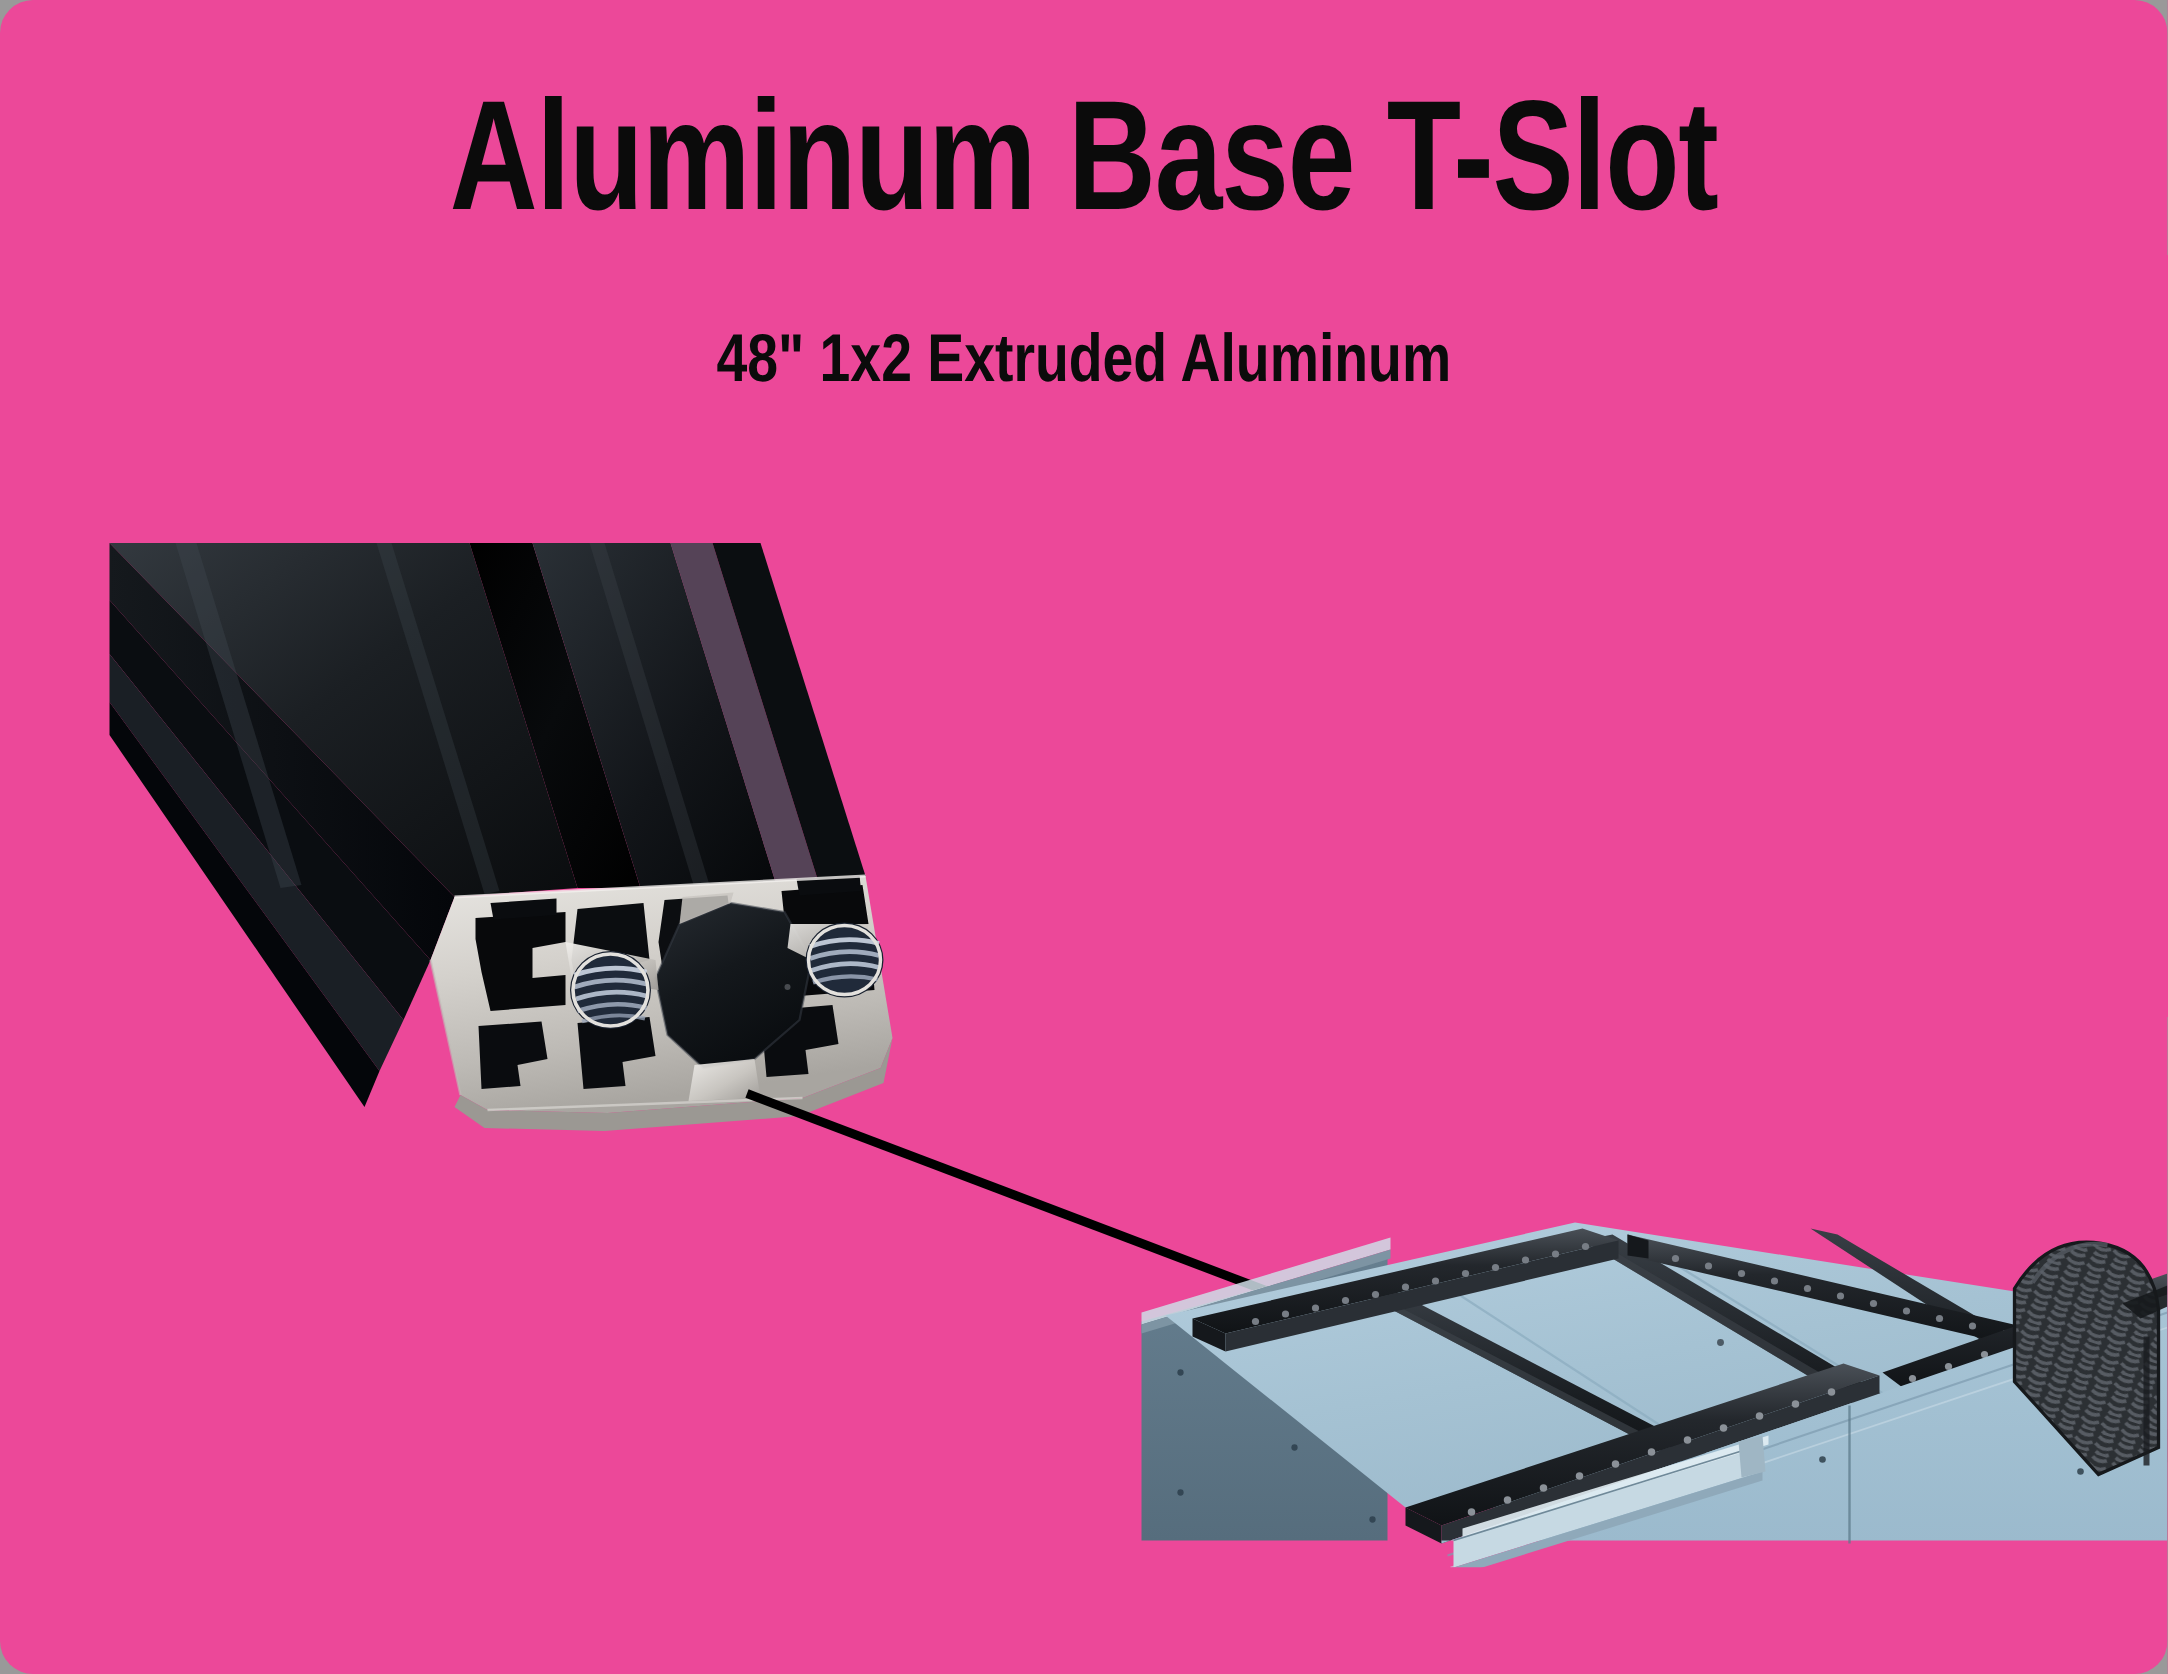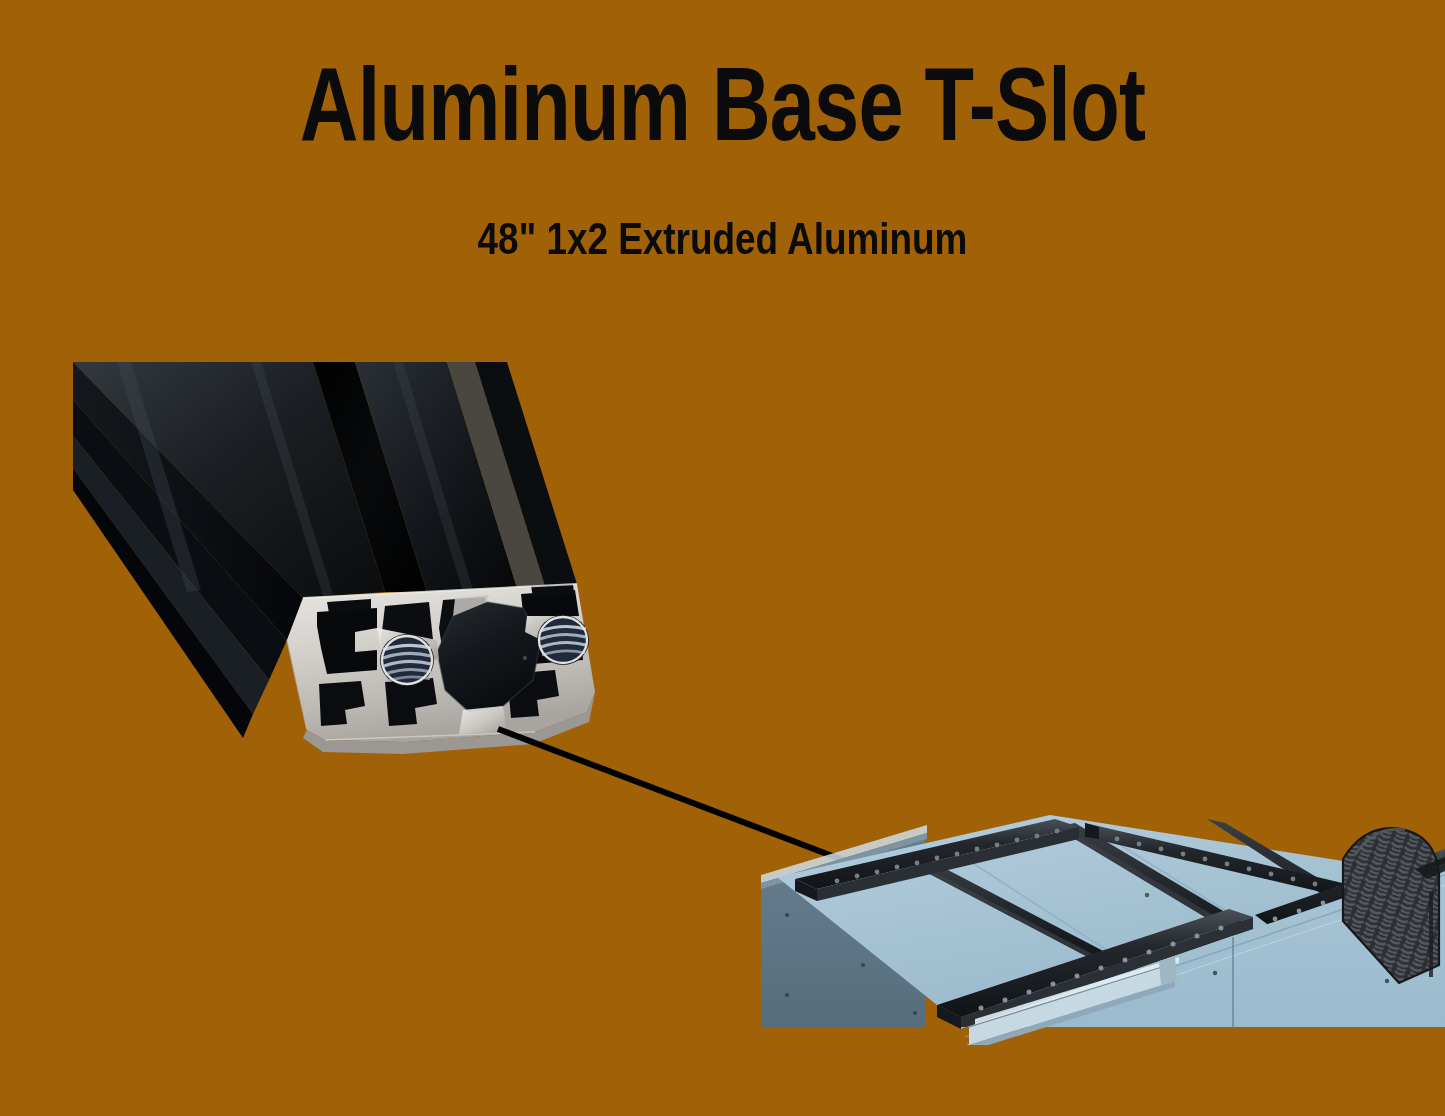--- a/index.html
+++ b/index.html
@@ -74,21 +74,21 @@
     top: 805px;
     width: 690px;
     height: 240px;
     overflow: hidden;
   }
   .trailer-cad svg { display:block; }
 </style>
 </head>
 <body style="background: rgb(153, 153, 153);">
 
-<div id="stage" style="width: 1445px; height: 1116px; background: #a16207;">
+<div id="stage" style="width: 1445px; height: 1116px; background: #ec4899; border-radius: 22px;">
 
   <div class="title" style="color: rgb(11, 11, 11);">Aluminum Base T-Slot</div>
 
   <div class="subtitle" style="color: rgb(11, 11, 11);">48" 1x2 Extruded Aluminum</div>
 
   <div class="extrusion-photo">
     <svg width="600" height="430" viewBox="0 0 600 430" xmlns="http://www.w3.org/2000/svg">
       <defs>
 
         <linearGradient id="barFaceA" x1="0" y1="0" x2="1" y2="1">

